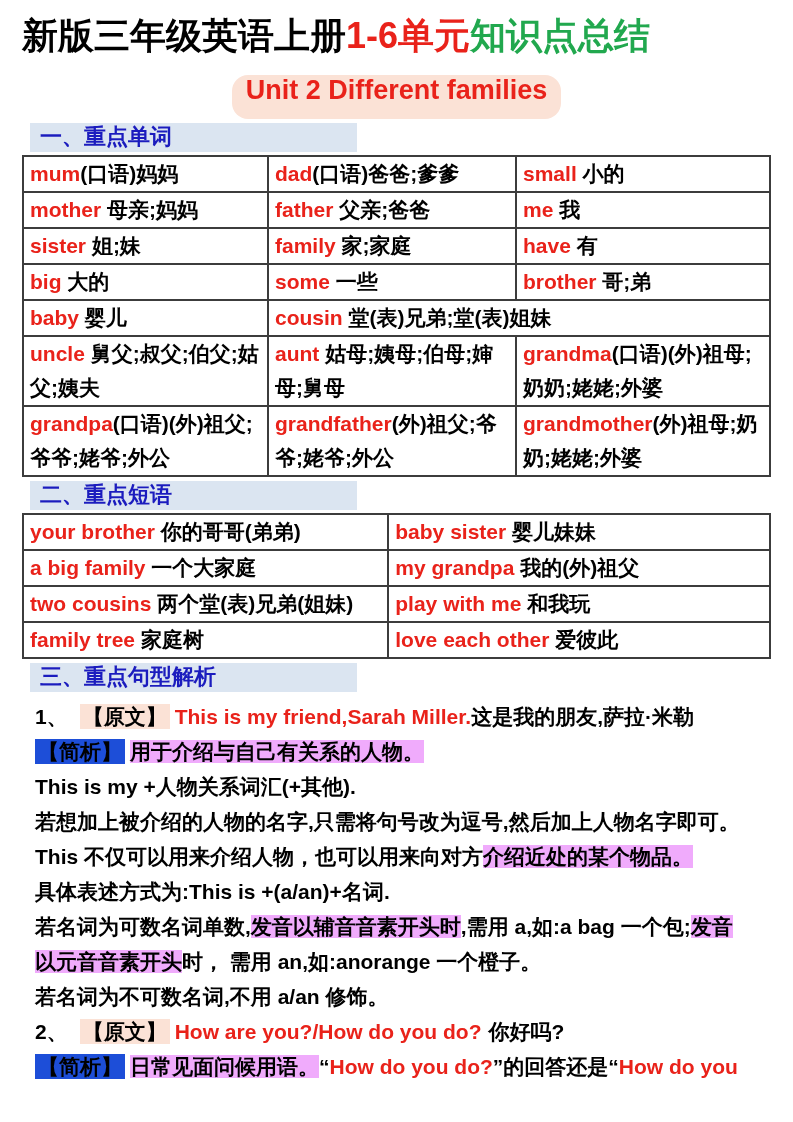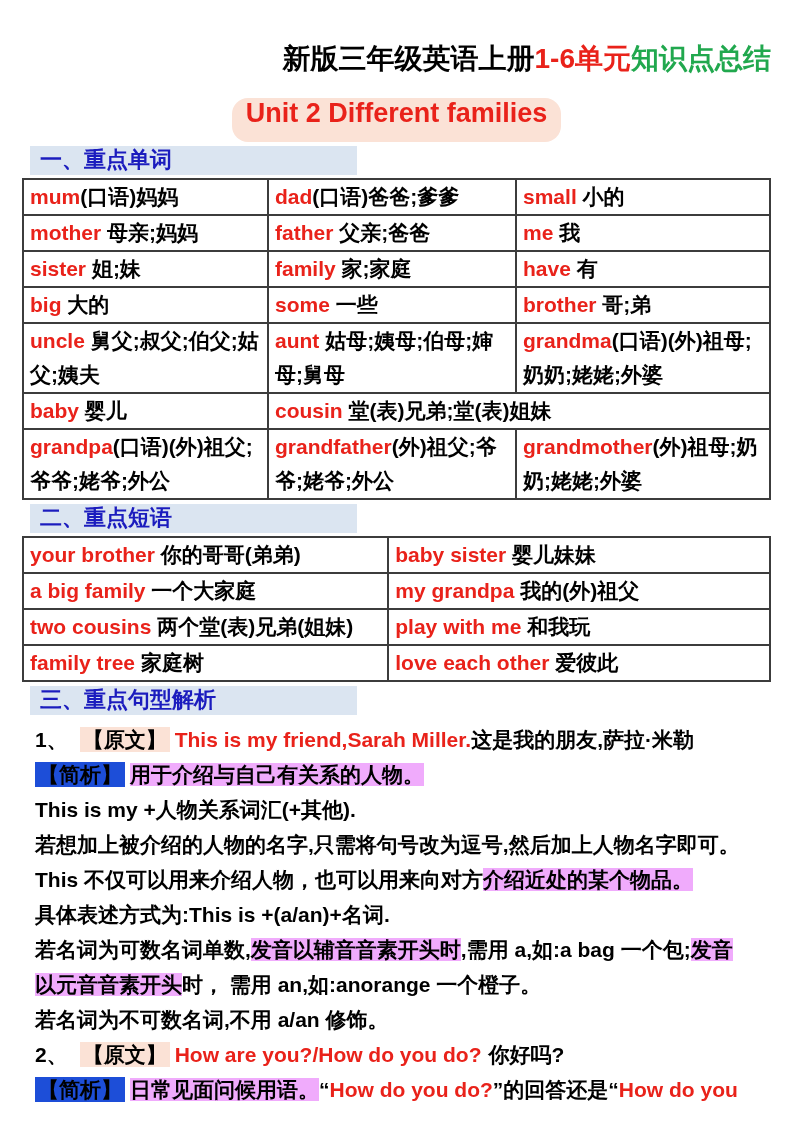--- a/index.html
+++ b/index.html
@@ -2,21 +2,21 @@
 <html><head>
 <meta charset="utf-8">
 <style>
   html,body{margin:0;padding:0;}
   body{
     width:793px;height:1122px;overflow:hidden;background:#ffffff;color:#000;
     font-family:"Liberation Sans","DejaVu Sans",sans-serif;font-weight:bold;
   }
   .page{padding:0 22px;}
   
-  .title{margin-top:35px;text-align:right;font-size:28px;font-weight:bold;
+  .title{margin-top:12px;text-align:left;font-size:36px;font-weight:bold;
          letter-spacing:0;line-height:48px;white-space:nowrap;}
   .t-red{color:#e9221a;}
   .t-green{color:#21a84e;}
   
   .subtitle-row{text-align:center;margin-top:15px;}
   .subtitle{display:inline-block;background:#fbe2d6;color:#e9221a;
             font-size:27px;padding:1px 14px 14px;line-height:29px;border-radius:16px;}
   
   .sec-row{margin:4px 0 3px;}
   .sec-h{display:inline-block;box-sizing:border-box;width:327px;background:#dbe5f1;
@@ -71,27 +71,27 @@
         <td><span class="en">sister</span><span class="zh"> 姐;妹</span></td>
         <td><span class="en">family</span><span class="zh"> 家;家庭</span></td>
         <td><span class="en">have</span><span class="zh"> 有</span></td>
       </tr>
       <tr>
         <td><span class="en">big</span><span class="zh"> 大的</span></td>
         <td><span class="en">some</span><span class="zh"> 一些</span></td>
         <td><span class="en">brother</span><span class="zh"> 哥;弟</span></td>
       </tr>
       <tr>
+        <td><span class="en">baby</span><span class="zh"> 婴儿</span></td>
+        <td colspan="2"><span class="en">cousin</span><span class="zh"> 堂(表)兄弟;堂(表)姐妹</span></td>
+      </tr>
+      <tr>
         <td><span class="en">uncle</span><span class="zh"> 舅父;叔父;伯父;姑父;姨夫</span></td>
         <td><span class="en">aunt</span><span class="zh"> 姑母;姨母;伯母;婶母;舅母</span></td>
         <td><span class="en">grandma</span><span class="zh">(口语)(外)祖母;奶奶;姥姥;外婆</span></td>
-      </tr>
-      <tr>
-        <td><span class="en">baby</span><span class="zh"> 婴儿</span></td>
-        <td colspan="2"><span class="en">cousin</span><span class="zh"> 堂(表)兄弟;堂(表)姐妹</span></td>
       </tr>
       <tr>
         <td><span class="en">grandpa</span><span class="zh">(口语)(外)祖父;爷爷;姥爷;外公</span></td>
         <td><span class="en">grandfather</span><span class="zh">(外)祖父;爷爷;姥爷;外公</span></td>
         <td><span class="en">grandmother</span><span class="zh">(外)祖母;奶奶;姥姥;外婆</span></td>
       </tr>
     </tbody>
   </table>
 
   <div class="sec-row"><span class="sec-h">二、重点短语</span></div>

